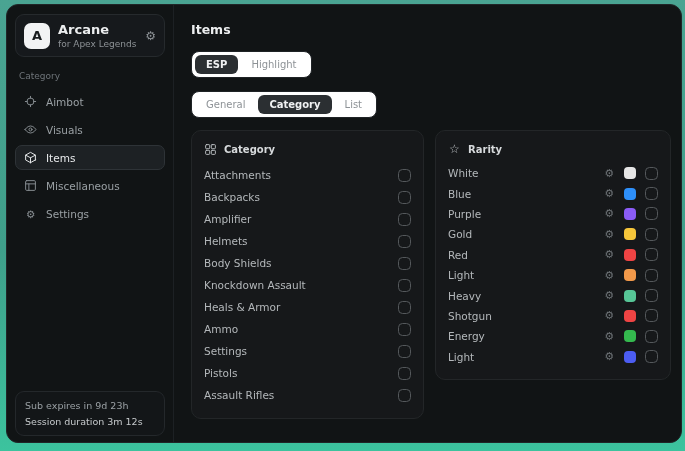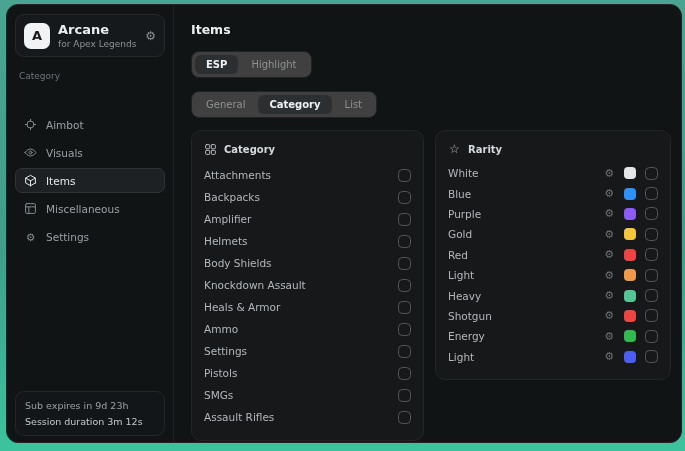--- a/index.html
+++ b/index.html
@@ -29,41 +29,41 @@
     border-radius:7px; display:flex; align-items:center; justify-content:center;
     font-weight:bold; font-size:13px;
   }
   .brand-text { flex:1; min-width:0; }
   .brand-title { color:#eceeef; font-size:13px; font-weight:bold; }
   .brand-sub { color:#8d9296; font-size:9px; margin-top:2px; }
   .icon { display:inline-flex; align-items:center; justify-content:center; color:inherit; }
   .icon svg { display:block; }
   .brand-gear { color:#8d9296; font-size:12px; cursor:pointer; }
   .section-label { color:#6e7479; font-size:9px; margin:2px 2px 8px 4px; }
-  .nav { display:flex; flex-direction:column; gap:3px;margin-top:23px; }
+  .nav { display:flex; flex-direction:column; gap:3px; }
   .nav-item {
     display:flex; align-items:center; gap:9px; height:25px; padding:0 8px;
     border:1px solid transparent; border-radius:7px;
     color:#9aa0a4; font-size:10.5px; cursor:pointer;
   }
   .nav-item .icon { width:13px; color:#878d91; }
   .nav-item.selected { background:#1d2124; border-color:#2e3337; color:#e8eaec; }
   .nav-item.selected .icon { color:#e8eaec; }
   .footer-box {
     margin-top:auto; border:1px solid #24282b; border-radius:9px;
     padding:8px 9px; background:#131618;
   }
   .footer-line1 { color:#9aa0a4; font-size:9.5px; }
   .footer-line2 { color:#c6cacc; font-size:9.5px; margin-top:5px; }
   
   .main { flex:1; padding:13px 17px; min-width:0; }
   .page-title { color:#eceeef; font-size:12.5px; font-weight:bold; margin:4px 0 14px 0; }
   .seg, .tabbar {
     display:inline-flex; align-items:center; gap:2px;
-    background:#404040; border:1px solid #1f2326; border-radius:8px; padding:3px;
+    background:#ffffff; border:1px solid #1f2326; border-radius:8px; padding:3px;
   }
   .seg { margin-bottom:13px; }
   .tabbar { margin-bottom:12px; }
   .pill {
     padding:4px 11px; border-radius:6px; font-size:10px; color:#8d9296; cursor:pointer;
     white-space:nowrap;
   }
   .pill.active { background:#2b2f32; color:#f0f1f2; font-weight:bold; }
   .panels { display:flex; gap:11px; align-items:flex-start; }
   .panel {
@@ -217,24 +217,20 @@
             </div>
             <div class="row cat-row">
               <span class="row-label">Settings</span>
               <span class="checkbox"></span>
             </div>
             <div class="row cat-row">
               <span class="row-label">Pistols</span>
               <span class="checkbox"></span>
             </div>
             <div class="row cat-row">
-              <span class="row-label">SMGs</span>
-              <span class="checkbox"></span>
-            </div>
-            <div class="row cat-row">
               <span class="row-label">Assault Rifles</span>
               <span class="checkbox"></span>
             </div>
           </div>
       </section>
 
       <section class="panel panel-rarity">
         <div class="panel-head">
           <span class="icon star-glyph">☆</span>
           <span>Rarity</span>

